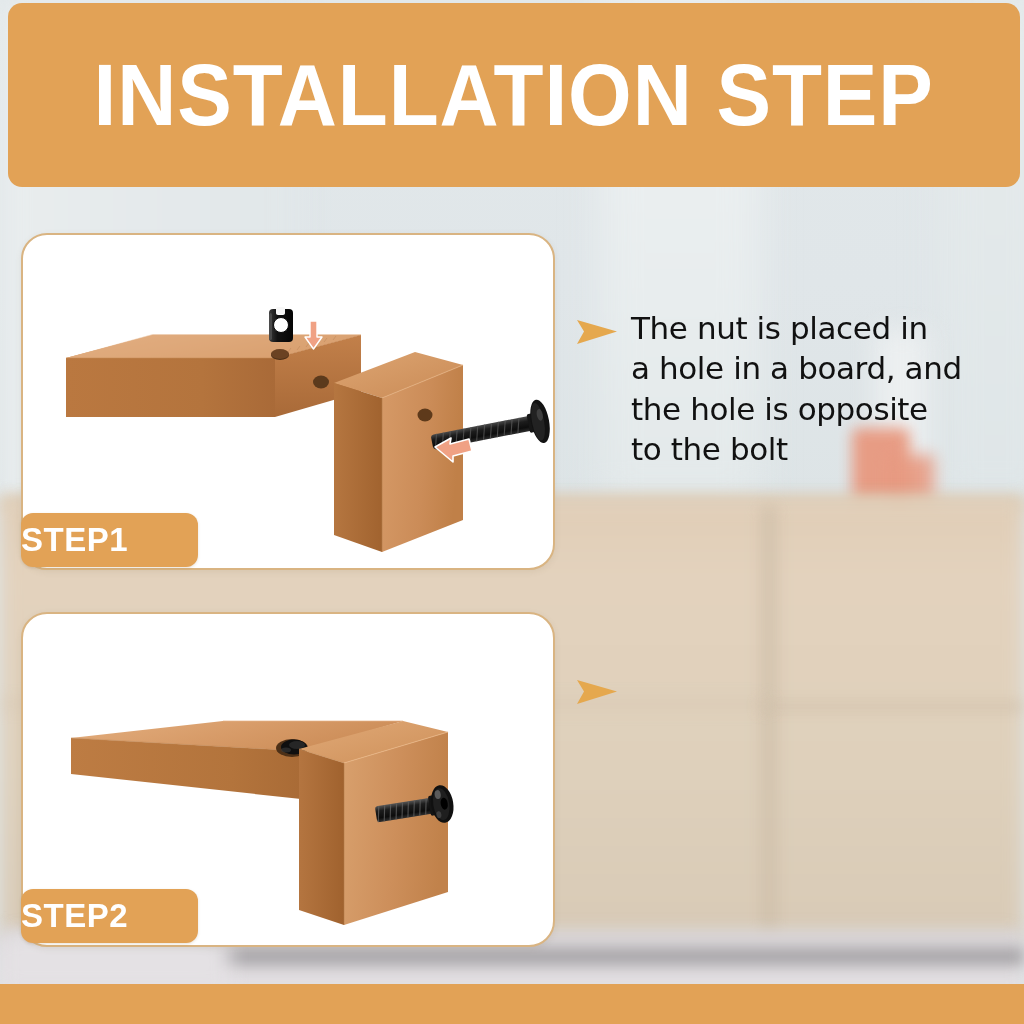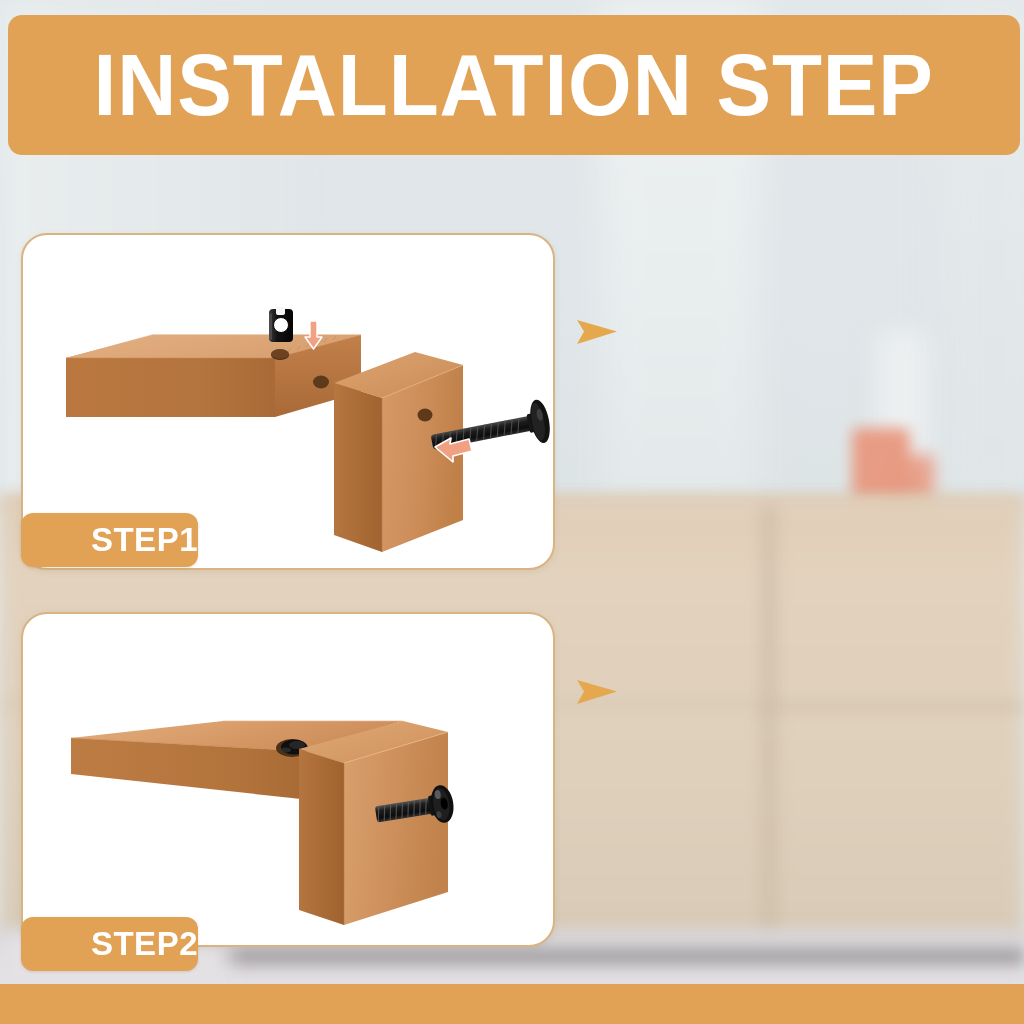--- a/index.html
+++ b/index.html
@@ -130,22 +130,22 @@
     position: absolute;
     left: 0; top: 935px;
     width: 230px; height: 55px;
     background: #e4e1e4;
     filter: blur(10px);
   }
 
   
   #header-banner {
     position: absolute;
-    left: 8px; top: 15px;
-    width: 1012px; height: 140px;
+    left: 8px; top: 3px;
+    width: 1012px; height: 184px;
     background: #e2a256;
     border-radius: 14px;
     z-index: 5;
     display: flex;
     align-items: center;
     justify-content: center;
   }
   #header-title {
     color: #ffffff;
     font-family: "Liberation Sans Narrow", "Liberation Sans", sans-serif;
@@ -182,27 +182,27 @@
   .step-badge {
     position: absolute;
     background: #e2a256;
     border-radius: 12px;
     color: #fff;
     font-family: "Liberation Sans", sans-serif;
     font-weight: bold;
     font-size: 33px;
     display: flex;
     align-items: center;
-    justify-content: flex-end;
+    justify-content: flex-start;
     letter-spacing: 0.5px;
     z-index: 8;
     box-shadow: 0 1px 3px rgba(120,90,40,0.18);
   }
   #step-badge-1 { left: 21px; top: 513px; width: 177px; height: 54px; }
-  #step-badge-2 { left: 21px; top: 889px; width: 177px; height: 54px; margin-top: 28px; }
+  #step-badge-2 { left: 21px; top: 889px; width: 177px; height: 54px; }
 
   
   .illus {
     position: absolute;
     left: 0; top: 0;
     width: 530px; height: 333px;
     overflow: hidden;
     border-radius: 26px;
   }
 
@@ -397,20 +397,24 @@
 <div id="step-badge-1" class="step-badge">
   <span>STEP1</span>
 </div>
 
 <div id="desc-1" class="desc-block">
   <span class="bullet-arrow">
     <svg width="44" height="28" viewBox="0 0 44 28" xmlns="http://www.w3.org/2000/svg">
       <path d="M 2 2 L 42 13.5 L 2 26 L 9 13.5 Z" fill="#e5a84e"></path>
     </svg>
   </span>
+  <span class="desc-text">The nut is placed in
+a hole in a board, and
+the hole is opposite
+to the bolt</span>
 </div>
 
 <div id="step-card-2" class="step-card">
   <div class="illus" style="height:331px">
     <svg width="530" height="331" viewBox="0 0 530 331" xmlns="http://www.w3.org/2000/svg">
       <defs>
         <linearGradient id="s2top" x1="0" y1="0" x2="1" y2="0.35">
           <stop offset="0" stop-color="#e3ae7e"></stop>
           <stop offset="0.55" stop-color="#d79b68"></stop>
           <stop offset="1" stop-color="#cc8d58"></stop>

